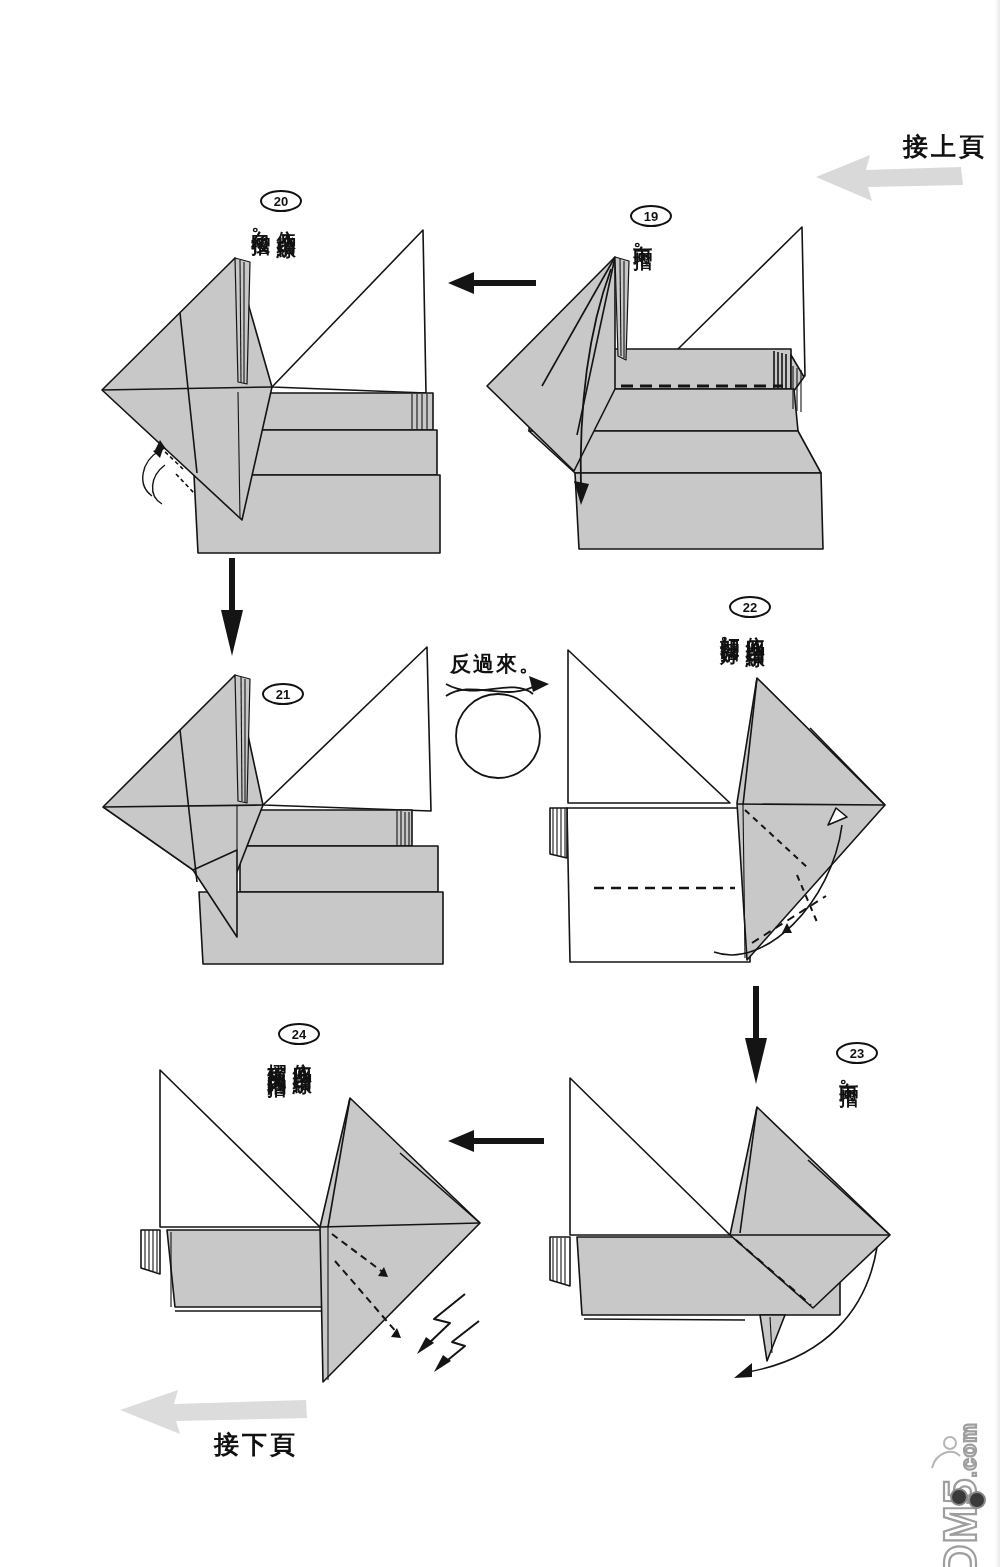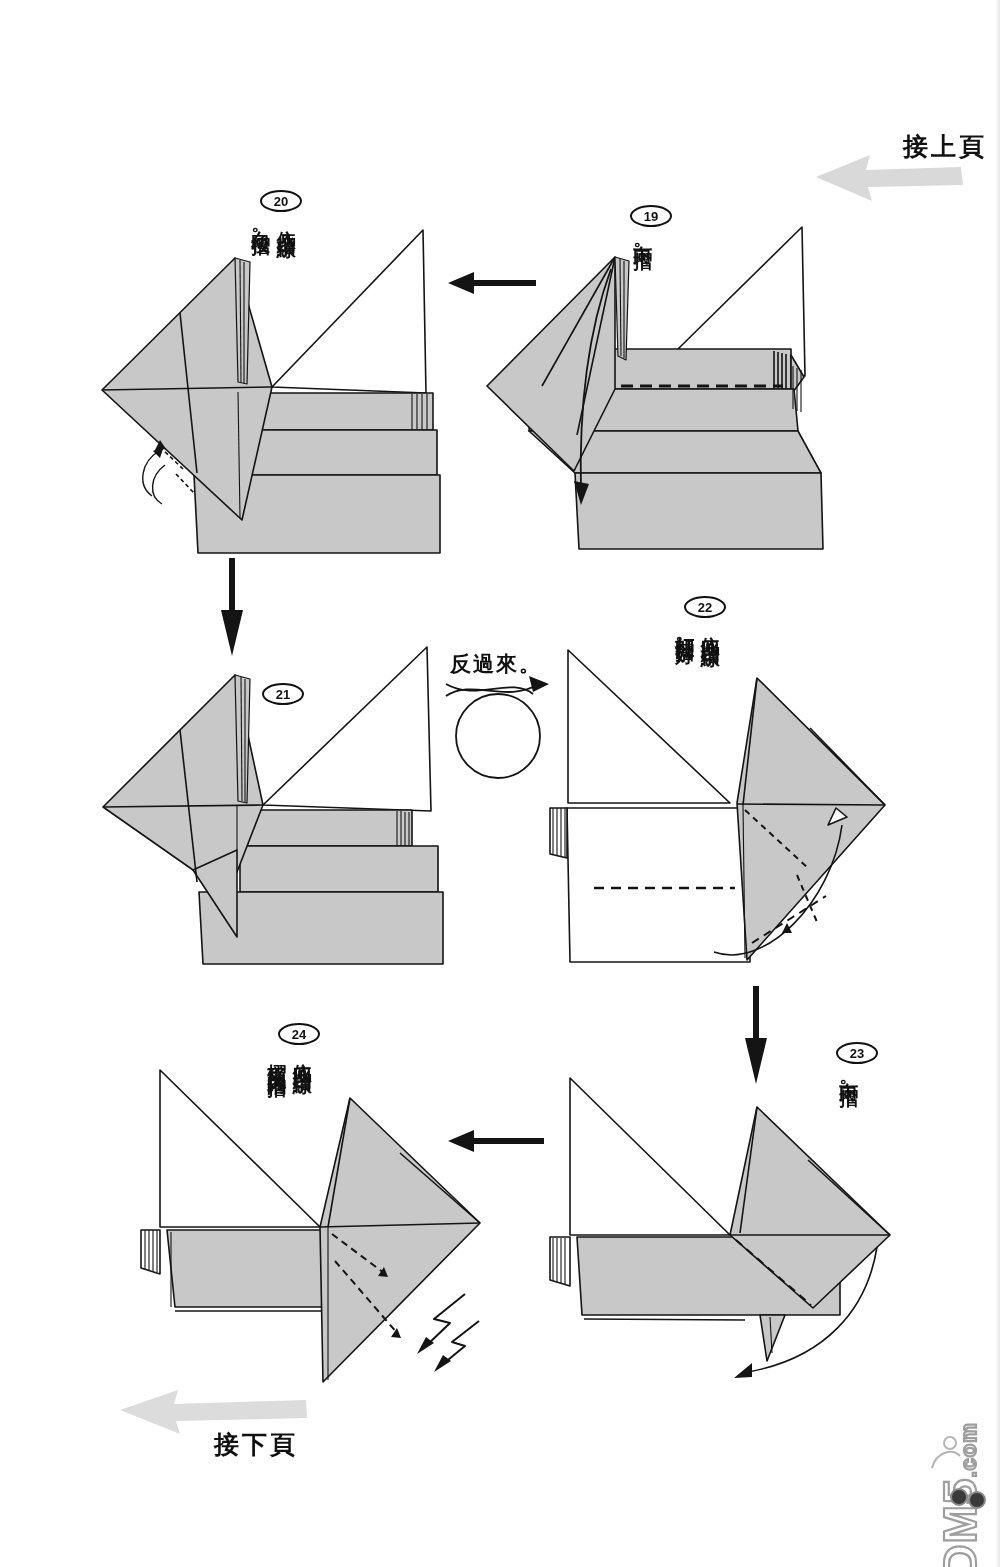--- a/index.html
+++ b/index.html
@@ -132,21 +132,21 @@
 <div class="hlabel" style="left:450px; top:640px;margin-top:10px;">反過來。</div>
 <svg class="abs" style="left:443px; top:670px;" width="120" height="118" viewBox="0 0 120 118">
   <g stroke="#141414" stroke-width="1.8" fill="none">
     <circle cx="55" cy="66" r="42"></circle>
     <path d="M3,26 C30,8 62,34 96,14"></path>
     <path d="M3,14 C34,32 68,6 90,24"></path>
     <polygon points="106,14 86,6 90,22" fill="#141414" stroke="none"></polygon>
   </g>
 </svg>
 
-<div class="step" style="left:672px; top:596px; width:54px;">
+<div class="step" style="left:717px; top:596px; width:54px;">
   <div class="num-row"><span class="circle-num">22</span></div>
   <div class="vtext">
     <span class="col">依凹凸摺線</span>
     <span class="col">打開摺好。</span>
   </div>
 </div>
 
 <svg class="abs" style="left:95px; top:642px;" width="370" height="330" viewBox="0 0 370 330">
   <g stroke="#141414" stroke-width="1.6" fill="none" stroke-linejoin="round">
     <polygon points="332,5 336,169 168,163" fill="#ffffff"></polygon>

